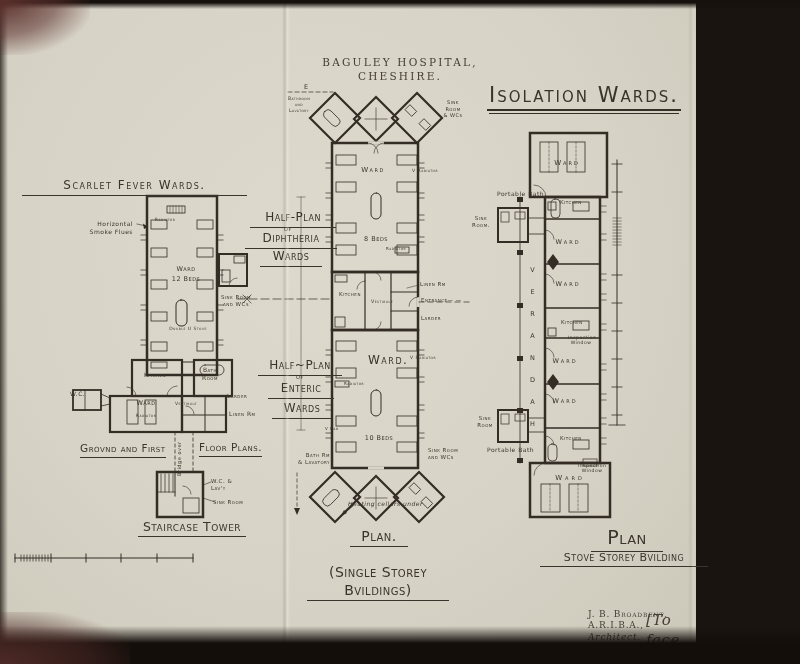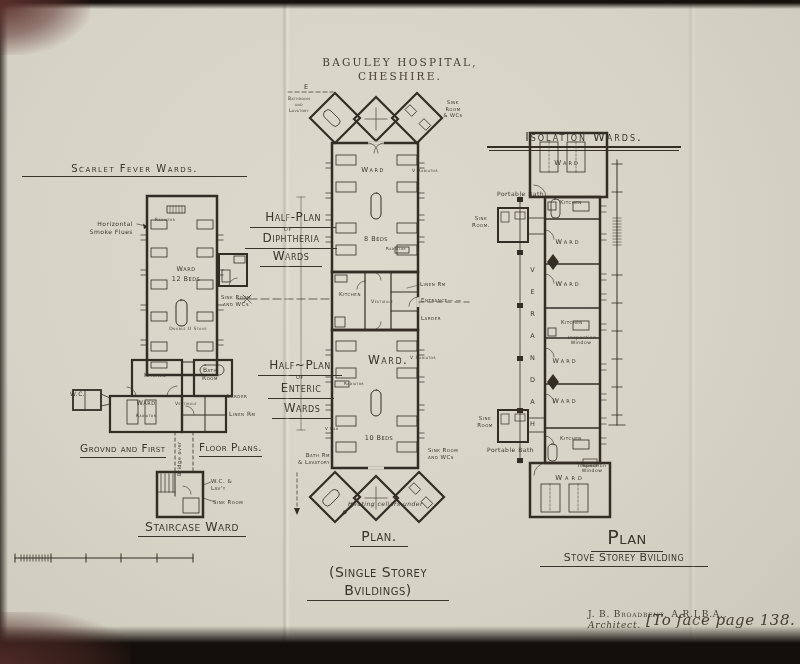--- a/index.html
+++ b/index.html
@@ -1,18 +1,18 @@
 <!DOCTYPE html>
 <html><head>
 <meta charset="utf-8">
 <style>
   html,body{margin:0;padding:0;background:#15100d;}
   #photo{position:relative;width:800px;height:664px;overflow:hidden;background:#1a1410;
     font-family:"DejaVu Sans",sans-serif;}
-  #page{position:absolute;left:0;top:0;width:800px;height:664px;
+  #page{position:absolute;left:0;top:0;width:696px;height:664px;
     background:radial-gradient(ellipse at 45% 38%, #ddd9cc 0%, #d7d3c6 55%, #ccc8b9 100%);}
   
   .edge-top{position:absolute;left:0;top:0;width:800px;height:9px;
     background:linear-gradient(180deg,#17110e 30%,rgba(23,17,14,0));}
   .edge-bottom{position:absolute;left:0;top:626px;width:800px;height:38px;
     background:linear-gradient(0deg,#140e0b 55%,rgba(20,14,11,0));}
   .edge-left{position:absolute;left:0;top:0;width:8px;height:664px;
     background:linear-gradient(90deg,rgba(24,17,13,.75),rgba(24,17,13,0));}
   .corner-tl{position:absolute;left:0;top:0;width:90px;height:55px;
     background:radial-gradient(ellipse at 0% 0%, #5a2f2b 0%, rgba(90,47,43,.55) 45%, rgba(90,47,43,0) 75%);}
@@ -102,21 +102,21 @@
         <rect class="ln w25" x="142" y="282" width="46" height="45"></rect>
         <path class="ln w07" d="M146,284 v18 M150,284 v18 M154,284 v18 M158,284 v18 M142,302 h18"></path>
         <path class="ln w1" d="M160,282 v24"></path>
         <rect class="ln w08" x="168" y="308" width="16" height="15"></rect>
         <path class="ln w06" d="M168,296 a8,8 0 0 1 8,8 M196,292 l-8,3 M200,312 l-12,-4"></path>
 
         <path class="ln w1" d="M0,368 h178 M0,364 v8 M36,364 v8 M71,364 v8 M106,364 v8 M142,364 v8 M178,364 v8"></path>
         <path class="ln w07" d="M6,365 v6 M9,365 v6 M12,365 v6 M15,365 v6 M18,365 v6 M21,365 v6 M24,365 v6 M27,365 v6 M30,365 v6 M33,365 v6"></path>
       </svg>
 
-      <div class="lbl ul c" style="left:22px;top:162px;width:225px;font-size:10px;letter-spacing:1.5px;">Scarlet Fever Wards.</div>
+      <div class="lbl ul c" style="left:22px;top:178px;width:225px;font-size:12px;letter-spacing:1.5px;">Scarlet Fever Wards.</div>
       <div class="lbl c" style="left:147px;top:217px;width:36px;font-size:4.5px;">Radiator</div>
       <div class="lbl r plain" style="left:78px;top:220px;width:55px;font-size:6px;">Horizontal
 Smoke Flues</div>
       <div class="lbl c" style="left:162px;top:264px;width:48px;font-size:6.5px;line-height:1.6;">Ward
 12 Beds</div>
       <div class="lbl c" style="left:212px;top:294px;width:48px;font-size:5.5px;">Sink Room
 and WCs</div>
       <div class="lbl c" style="left:166px;top:326px;width:44px;font-size:4.5px;">Double U Stove</div>
       <div class="lbl c" style="left:136px;top:371px;width:38px;font-size:6px;">Kitchen</div>
       <div class="lbl c" style="left:196px;top:366px;width:28px;font-size:6px;">Bath
@@ -126,21 +126,21 @@
       <div class="lbl c" style="left:131px;top:413px;width:30px;font-size:4.5px;">Radiator</div>
       <div class="lbl c" style="left:170px;top:401px;width:32px;font-size:4.5px;">Vestibule</div>
       <div class="lbl" style="left:227px;top:392px;font-size:6px;">Larder</div>
       <div class="lbl" style="left:229px;top:410px;font-size:6px;">Linen Rm</div>
       <div class="lbl ul" style="left:80px;top:442px;font-size:10.5px;">Grovnd and First</div>
       <div class="lbl ul" style="left:199px;top:441px;font-size:10.5px;">Floor Plans.</div>
       <div class="lbl rot270 plain" style="left:176px;top:476px;font-size:5px;">Bridge over</div>
       <div class="lbl" style="left:211px;top:478px;font-size:5.5px;">W.C. &amp;
 Lav'y</div>
       <div class="lbl" style="left:213px;top:499px;font-size:5.5px;">Sink Room</div>
-      <div class="lbl ul c" style="left:138px;top:519px;width:108px;font-size:12.5px;">Staircase Ward</div>
+      <div class="lbl ul c" style="left:138px;top:519px;width:108px;font-size:12.5px;">Staircase Tower</div>
     </div>
 
     <div class="sec">
       <svg style="left:235px;top:85px" width="240" height="500" viewBox="0 0 240 500">
 
         <path class="ln w07" stroke-dasharray="4,3" d="M53,7 h45"></path>
 
         <polygon class="ln w22" points="100,8 125,33 100,58 75,33"></polygon>
         <rect class="ln w08" x="92" y="24" width="9" height="19" rx="4" transform="rotate(-45 96 33)"></rect>
         <polygon class="ln w22" points="141,12 163,34 141,56 119,34"></polygon>
@@ -315,21 +315,21 @@
         <path class="ln w09 w1" d="M162,82 v265"></path>
         <g class="ln w08">
           <path d="M157,86 h10 M157,114 h10 M157,197 h10 M157,225 h10 M157,253 h10 M157,281 h10 M157,309 h10 M157,337 h10"></path>
           <path d="M154,347 h16"></path>
         </g>
         <g class="ln w05">
           <path d="M158,140 h8 M158,143 h8 M158,146 h8 M158,149 h8 M158,152 h8 M158,155 h8 M158,158 h8 M158,161 h8 M158,164 h8 M158,167 h8"></path>
         </g>
       </svg>
 
-      <div class="lbl c ul2" style="left:487px;top:82px;width:194px;font-size:12px;letter-spacing:2px;margin-top:48px;">Isolation Wards.</div>
+      <div class="lbl c ul2" style="left:487px;top:82px;width:194px;font-size:21px;letter-spacing:2px;">Isolation Wards.</div>
       <div class="lbl c" style="left:548px;top:159px;width:38px;font-size:7px;letter-spacing:2px;">Ward</div>
       <div class="lbl plain" style="left:497px;top:190px;font-size:6px;">Portable Bath</div>
       <div class="lbl c" style="left:468px;top:215px;width:26px;font-size:5.5px;">Sink
 Room.</div>
       <div class="lbl" style="left:560px;top:199px;font-size:5.5px;">Kitchen</div>
       <div class="lbl c" style="left:549px;top:238px;width:38px;font-size:6.5px;letter-spacing:2px;">Ward</div>
       <div class="lbl c" style="left:549px;top:280px;width:38px;font-size:6.5px;letter-spacing:2px;">Ward</div>
       <div class="lbl" style="left:561px;top:319px;font-size:5.5px;">Kitchen</div>
       <div class="lbl c" style="left:546px;top:357px;width:38px;font-size:6.5px;letter-spacing:2px;">Ward</div>
       <div class="lbl c" style="left:546px;top:397px;width:38px;font-size:6.5px;letter-spacing:2px;">Ward</div>

